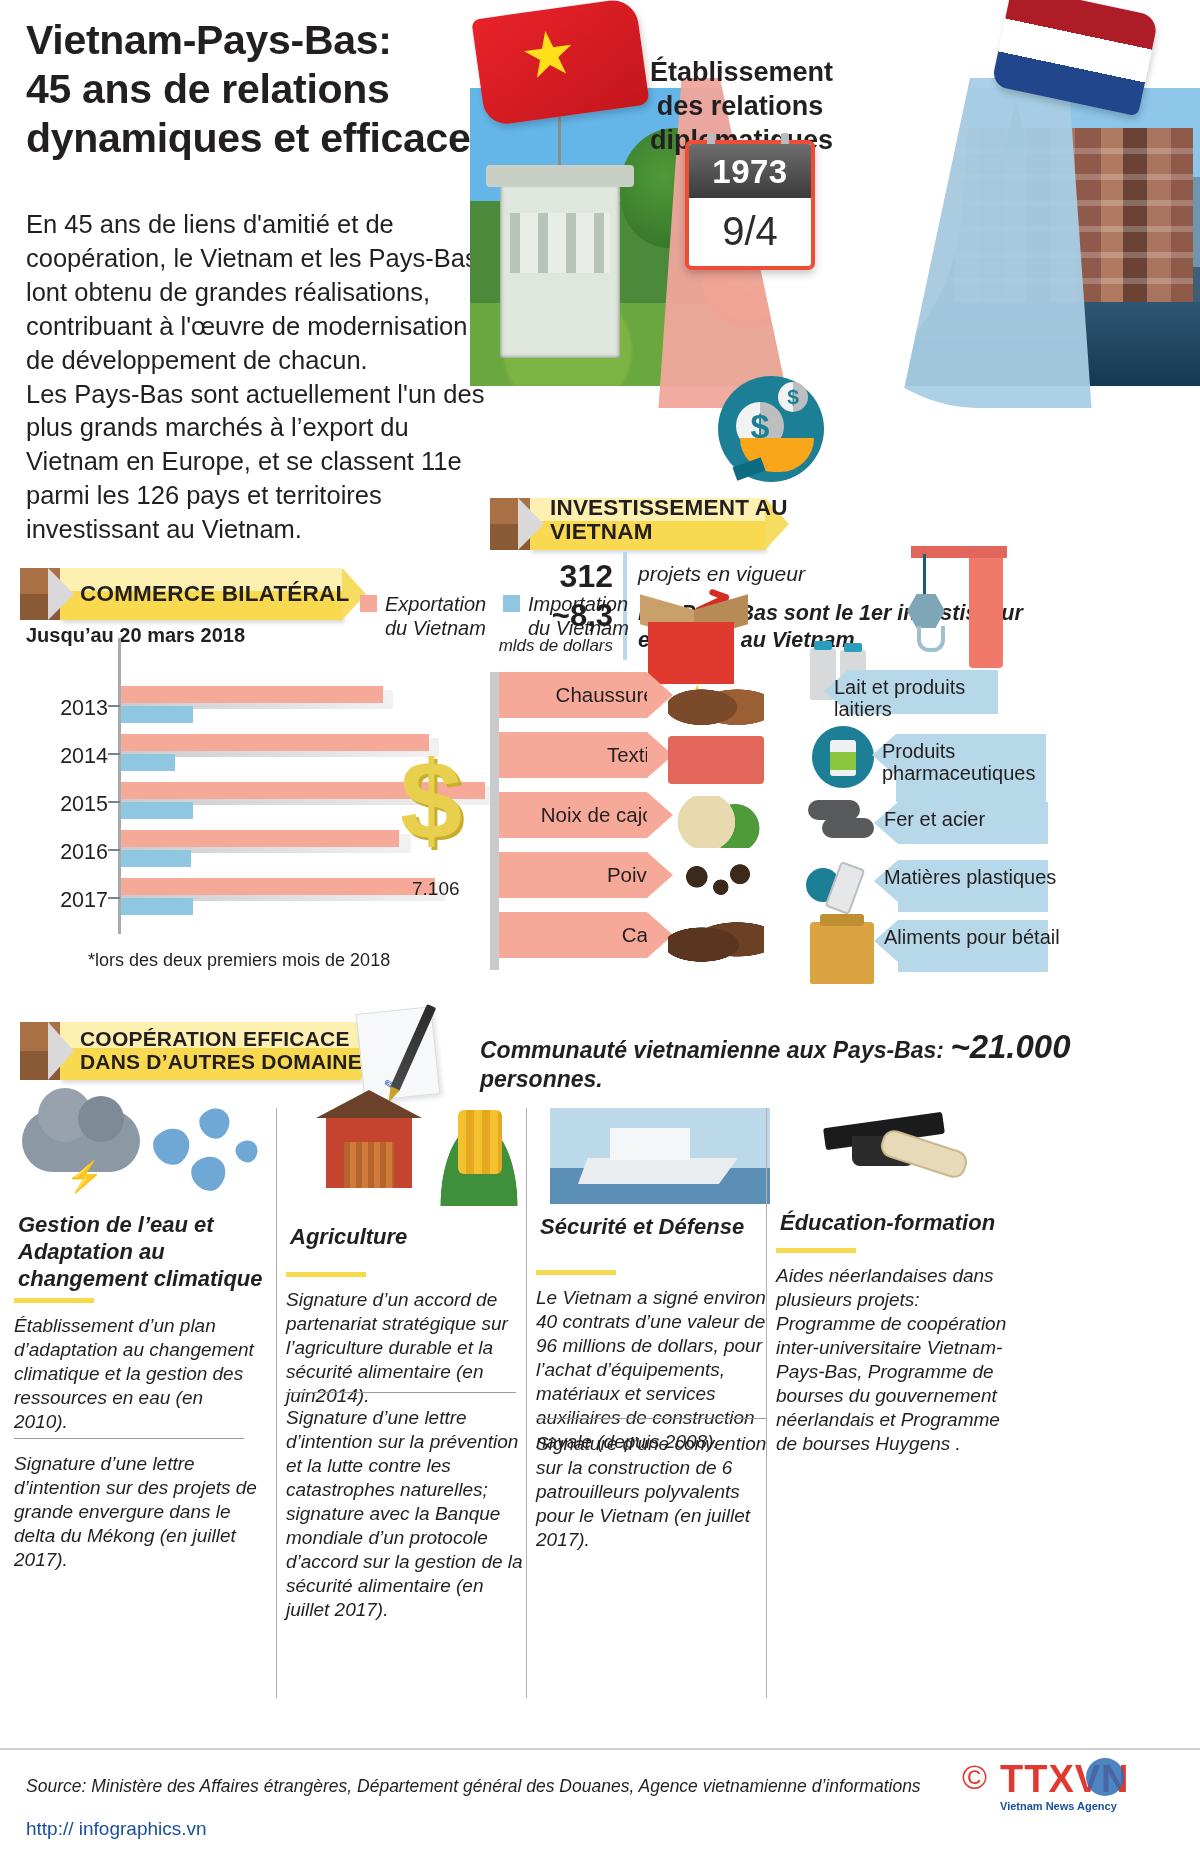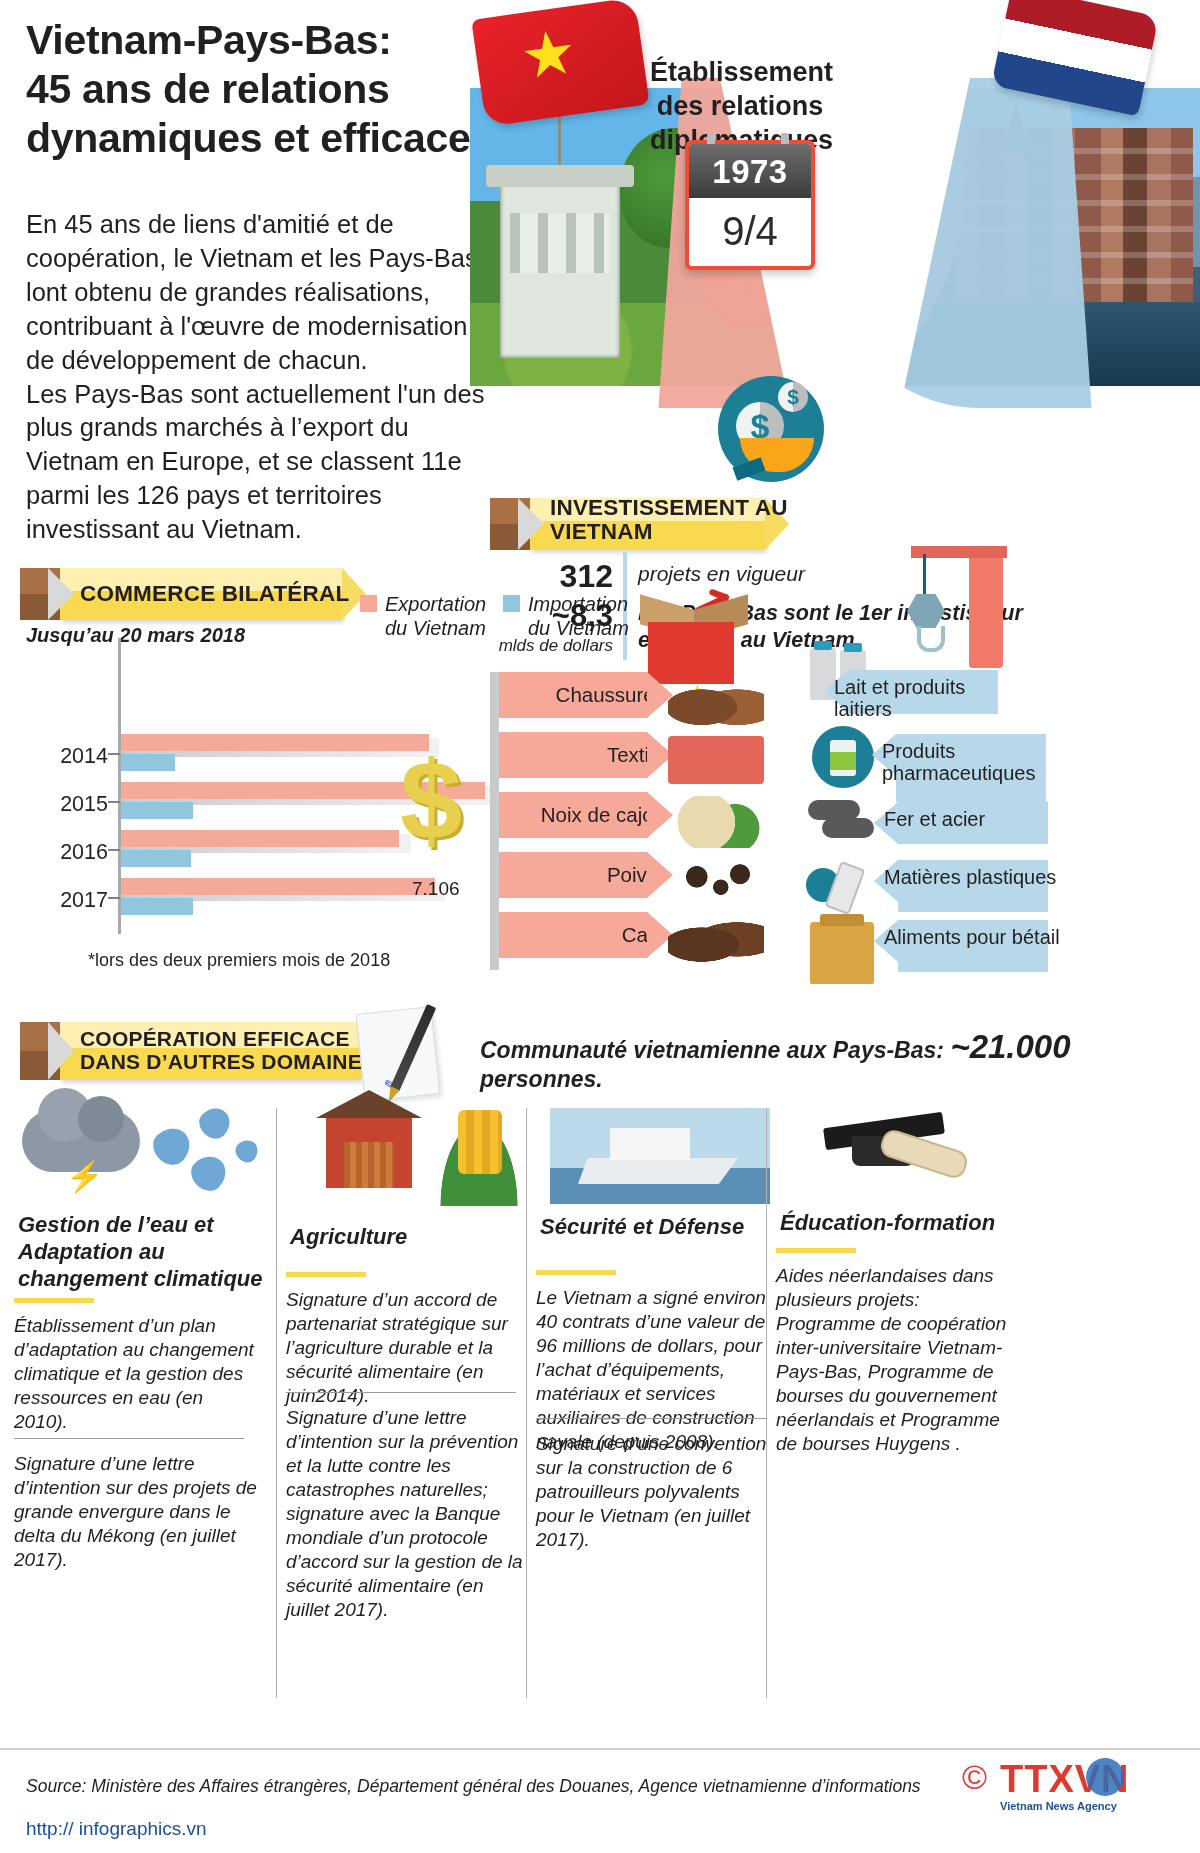--- a/index.html
+++ b/index.html
@@ -9,21 +9,21 @@
     position:relative;overflow:hidden;
   }
   .page{position:relative;width:1200px;height:1853px;}
 
   
   .title{position:absolute;left:26px;top:16px;width:560px;
     font-size:41px;font-weight:bold;line-height:1.20;letter-spacing:-0.3px;color:#231f20;}
   .intro{position:absolute;left:26px;top:208px;width:470px;
     font-size:25.5px;line-height:1.33;color:#231f20;}
   .intro p{margin:0;}
-  .asof{position:absolute;left:26px;top:624px;font-size:20px;font-style:italic;font-weight:600;}
+  .asof{position:absolute;left:26px;top:624px;font-size:20px;font-weight:600;}
 
   
   .hero{position:absolute;left:470px;top:88px;width:730px;height:300px;overflow:hidden;}
   .photo-vn{position:absolute;left:0;top:0;width:325px;height:298px;
     background:
       radial-gradient(circle at 30% 88%, #7cb342 0 18%, transparent 19%),
       linear-gradient(#64b5e8 0 38%, #4a8a3a 38% 72%, #6aa83f 72% 100%);
     border-radius:0 0 0 0;}
   .pagoda{position:absolute;left:30px;top:95px;width:120px;height:175px;
     background:linear-gradient(#dfe6dd 0 100%);box-shadow:0 0 4px #5c6b5c inset;}
@@ -358,20 +358,27 @@
   </div>
   <div class="legend leg-imp">
     <span class="sw" style="background:#8fc6e0"></span><span class="leg-txt" style="white-space:pre-line">Importation
 du Vietnam</span>
   </div>
 
   <div class="chart">
     <div class="axis"></div>
 
 
+    <div class="yrow" style="top:48px">
+      <div class="ylab" style="top:12px">2013</div>
+      <div class="tick" style="top:21px"></div>
+      <div class="bar-shadow" style="top:6px;width:272px"></div>
+      <div class="bar-exp" style="top:2px;width:262px"></div>
+      <div class="bar-imp" style="top:22px;width:72px"></div>
+    </div>
 
     <div class="yrow" style="top:96px">
       <div class="ylab" style="top:12px">2014</div>
       <div class="tick" style="top:21px"></div>
       <div class="bar-shadow" style="top:6px;width:318px"></div>
       <div class="bar-exp" style="top:2px;width:308px"></div>
       <div class="bar-imp" style="top:22px;width:54px"></div>
     </div>
 
     <div class="yrow" style="top:144px">

